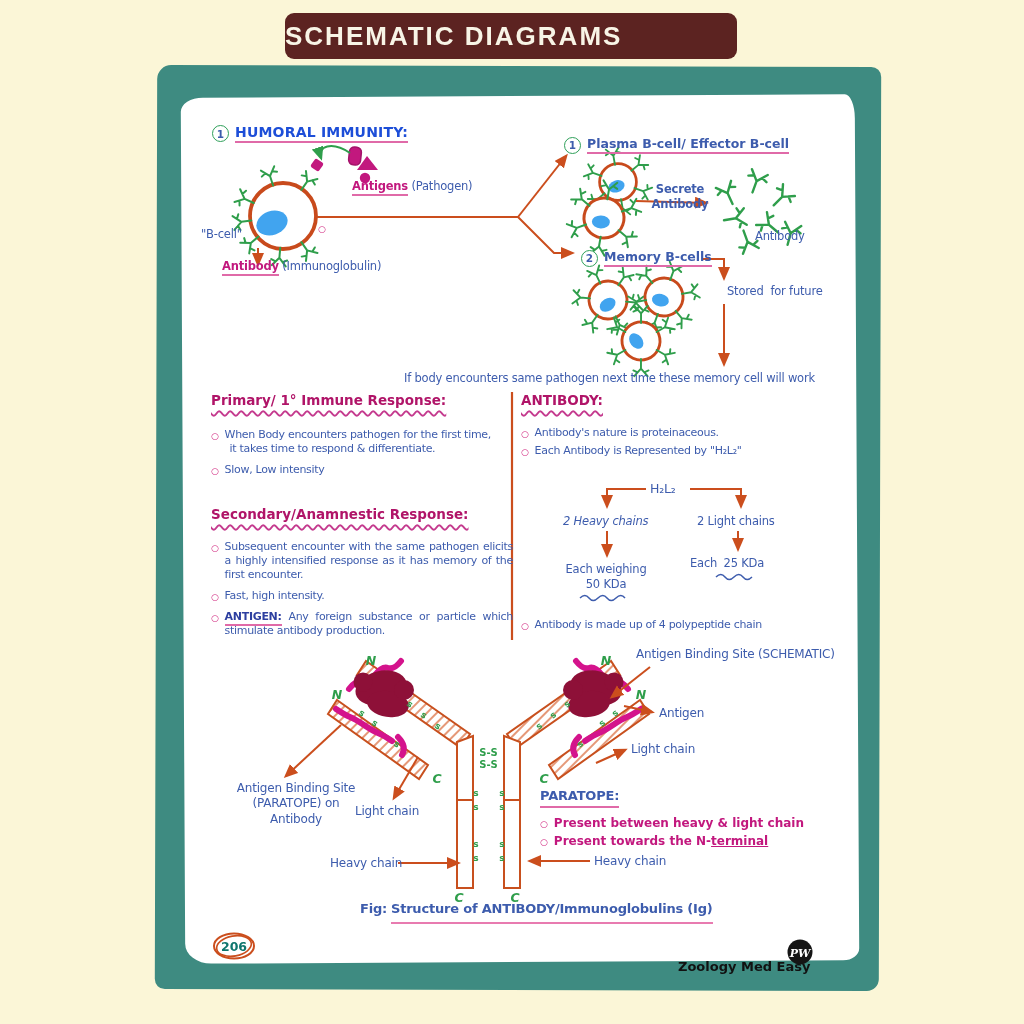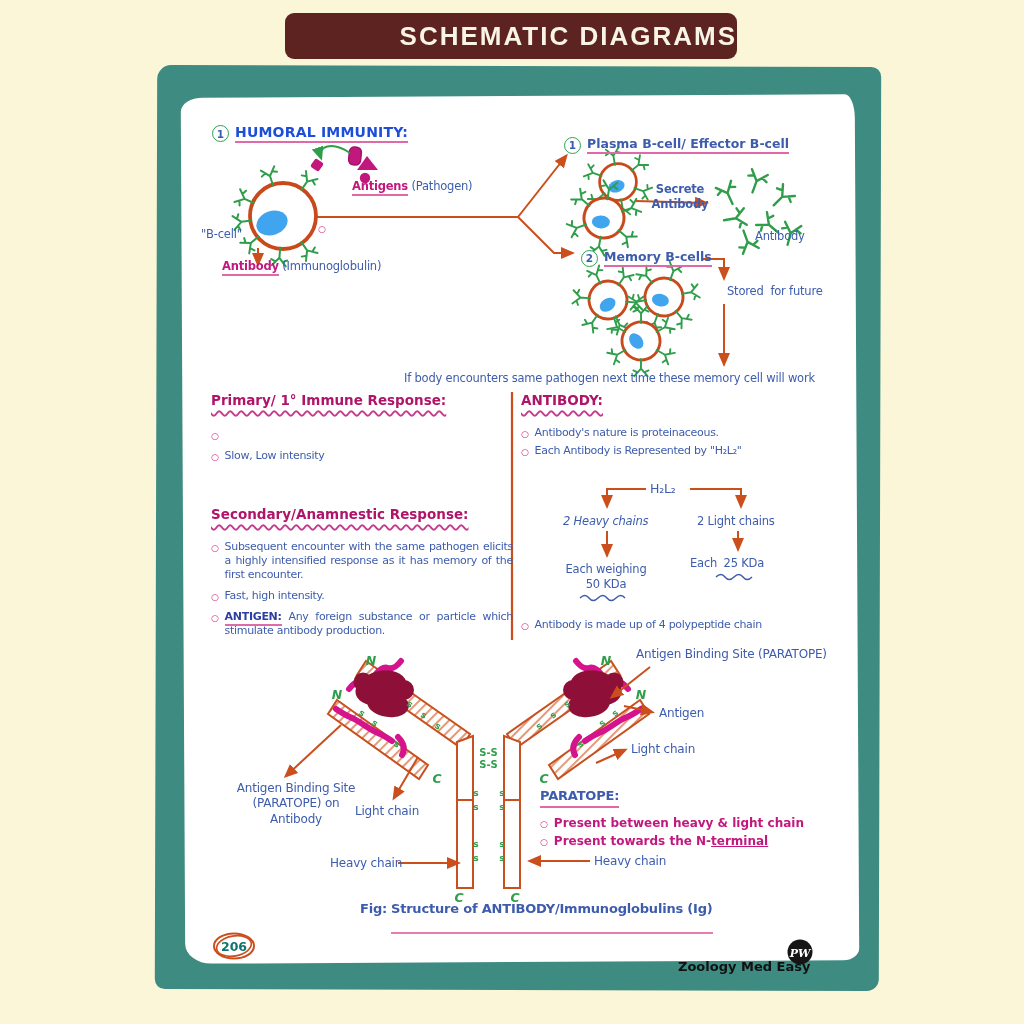--- a/index.html
+++ b/index.html
@@ -10,33 +10,33 @@
   }
   .abs{position:absolute;}
   .t{font-size:11.5px;letter-spacing:-0.2px;color:#3D5CAD;line-height:1.28;}
   .b{font-weight:bold;}
   .nowrap{white-space:nowrap;}
   .center{text-align:center;}
   .justify{text-align:justify;}
   .mg{color:#C2187E;font-weight:bold;}
   .nv{color:#2D3FA0;font-weight:bold;}
   .pu{border-bottom:2px solid #E06AA8;padding-bottom:1px;}
-  .pu2{border-bottom:2.5px solid #E87BB0;padding-bottom:16px;}
+  .pu2{border-bottom:2.5px solid #E87BB0;padding-bottom:6px;}
   .ghead{color:#1d4ed8;font-weight:bold;font-size:14px;letter-spacing:0.2px;}
   .bhead{color:#3D5CAD;font-weight:bold;font-size:12.5px;}
   .crim{color:#B01468;font-weight:bold;font-size:13.5px;
         text-decoration:underline wavy #C43A8E 1.5px;text-underline-offset:5px;}
   .cnum{display:inline-flex;width:15px;height:15px;border:1.7px solid #2FA05A;border-radius:50%;
         align-items:center;justify-content:center;font-size:10.5px;color:#3D5CAD;font-weight:bold;
         margin-right:6px;background:#fff;flex:0 0 auto;}
   .hd-row{display:flex;align-items:center;}
   .blt{display:flex;align-items:flex-start;gap:6px;margin-bottom:7px;}
   .bmark{color:#D0257E;font-size:9px;line-height:1.2;padding-top:3px;flex:0 0 auto;}
   .banner{left:285px;top:13px;width:452px;height:46px;background:#5C2321;border-radius:9px;
-          display:flex;align-items:center;justify-content:flex-end;}
+          display:flex;align-items:center;justify-content:flex-start;}
   .banner span{color:#F8F4E6;font-family:"Liberation Sans",sans-serif;font-weight:800;
                font-size:26px;letter-spacing:2px;}
   .frame{left:156px;top:66px;width:724px;height:924px;background:#3E8B81;
          border-radius:14px 10px 12px 10px;transform:rotate(0.15deg);}
   .page{left:183px;top:96px;width:674px;height:866px;background:#FFFFFF;
         border-radius:22px 10px 16px 26px / 14px 24px 12px 20px;transform:rotate(-0.3deg);}
   svg.overlay{left:0;top:0;width:1024px;height:1024px;}
   text.sg{font-size:9px;font-weight:bold;fill:#2F9E4B;text-anchor:middle;font-family:"DejaVu Sans",sans-serif;}
   text.sg2{font-size:10px;font-weight:bold;fill:#2F9E4B;text-anchor:middle;font-family:"DejaVu Sans",sans-serif;}
   text.nc{font-size:12.5px;font-weight:bold;font-style:italic;fill:#2F9E4B;text-anchor:middle;font-family:"DejaVu Sans",sans-serif;}
@@ -272,20 +272,24 @@
 </div>
 
 <div class="abs t nowrap" style="left:699px;top:284px;white-space:pre;margin-left:28px;">Stored  for future</div>
 
 <div class="abs t nowrap" style="left:404px;top:371px;font-size:11.5px;">If body encounters same pathogen next time these memory cell will work</div>
 
 <div class="abs crim nowrap" style="left:211px;top:392px;">Primary/ 1° Immune Response:</div>
 <div class="abs t" style="left:211px;top:428px;width:302px;font-size:11px;letter-spacing:-0.3px;">
   <div class="blt">
     <span class="bmark">○</span>
+    <span>
+      <span>When Body encounters pathogen for the first time,</span>
+      <span style="display:block;padding-left:5px;">it takes time to respond &amp; differentiate.</span>
+    </span>
   </div>
   <div class="blt">
     <span class="bmark">○</span>
     <span>Slow, Low intensity</span>
   </div>
 </div>
 
 <div class="abs crim nowrap" style="left:211px;top:506px;">Secondary/Anamnestic Response:</div>
 <div class="abs t" style="left:211px;top:540px;width:302px;font-size:11px;letter-spacing:-0.3px;">
   <div class="blt">
@@ -328,21 +332,21 @@
   <span>Each</span>
   <span style="margin-left:3px;">25 KDa</span>
 </div>
 <div class="abs t" style="left:521px;top:618px;width:312px;font-size:11px;letter-spacing:-0.3px;">
   <div class="blt">
     <span class="bmark">○</span>
     <span>Antibody is made up of 4 polypeptide chain</span>
   </div>
 </div>
 
-<div class="abs t fig nowrap" style="left:636px;top:647px;">Antigen Binding Site (PARATOPE)</div>
+<div class="abs t fig nowrap" style="left:636px;top:647px;">Antigen Binding Site (SCHEMATIC)</div>
 <div class="abs t fig nowrap" style="left:659px;top:706px;">Antigen</div>
 <div class="abs t fig nowrap" style="left:631px;top:742px;">Light chain</div>
 <div class="abs t fig center" style="left:222px;top:781px;width:148px;">
   <span>Antigen Binding Site</span><br>
   <span>(PARATOPE) on</span><br>
   <span>Antibody</span>
 </div>
 <div class="abs t fig nowrap" style="left:355px;top:804px;">Light chain</div>
 <div class="abs t fig nowrap" style="left:330px;top:856px;">Heavy chain</div>
 <div class="abs t fig nowrap" style="left:594px;top:854px;">Heavy chain</div>

